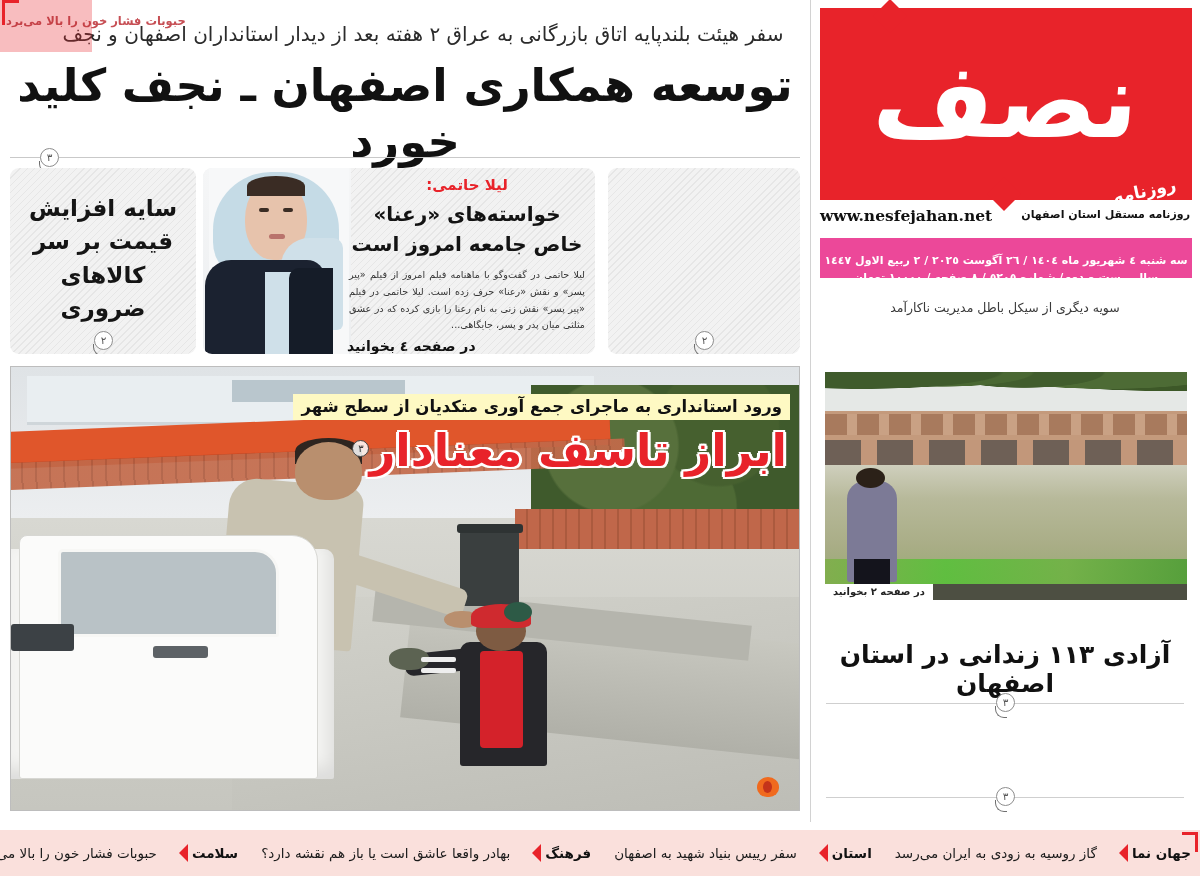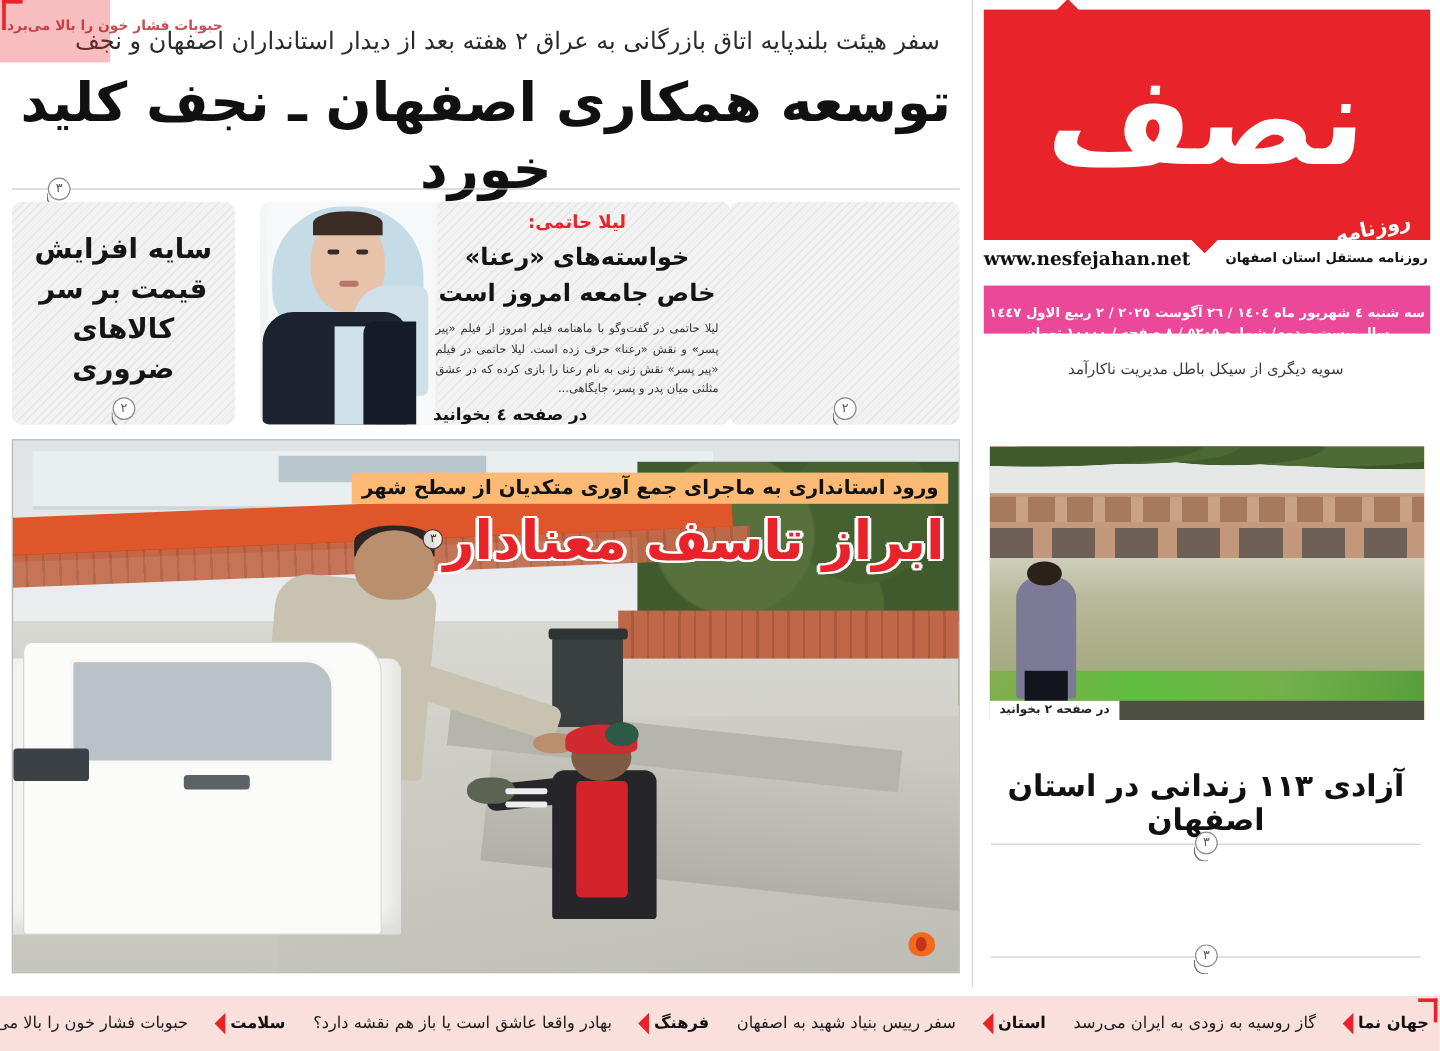--- a/index.html
+++ b/index.html
@@ -110,21 +110,21 @@
 
   .tbox {
     position: absolute;
     top: 0;
     height: 186px;
     border-radius: 9px;
     overflow: hidden;
   }
 
   .tbox-left  { left: 0;   width: 186px; }
-  .tbox-mid   { left: 207px; width: 392px; }
+  .tbox-mid   { left: 193px; width: 392px; }
   .tbox-right { left: 598px; width: 192px; }
 
   .tbox-title {
     font-size: 23px;
     font-weight: 700;
     color: #151515;
     line-height: 1.45;
     text-align: center;
     padding: 26px 12px 0 12px;
   }
@@ -187,21 +187,21 @@
     width: 790px; height: 445px;
     border: 1px solid #bdbdbd;
     background: #cfd3cd;
     overflow: hidden;
   }
   .photo-canvas { position: absolute; inset: 0; }
 
   .yellow-band {
     position: absolute;
     top: 27px; right: 9px;
-    background: #fdba74;
+    background: #fef9c3;
     color: #111;
     font-size: 16.5px;
     font-weight: 700;
     padding: 3px 8px 4px 8px;
     white-space: nowrap;
     letter-spacing: -.2px;
   }
   .photo-headline {
     position: absolute;
     top: 57px; right: 12px;

